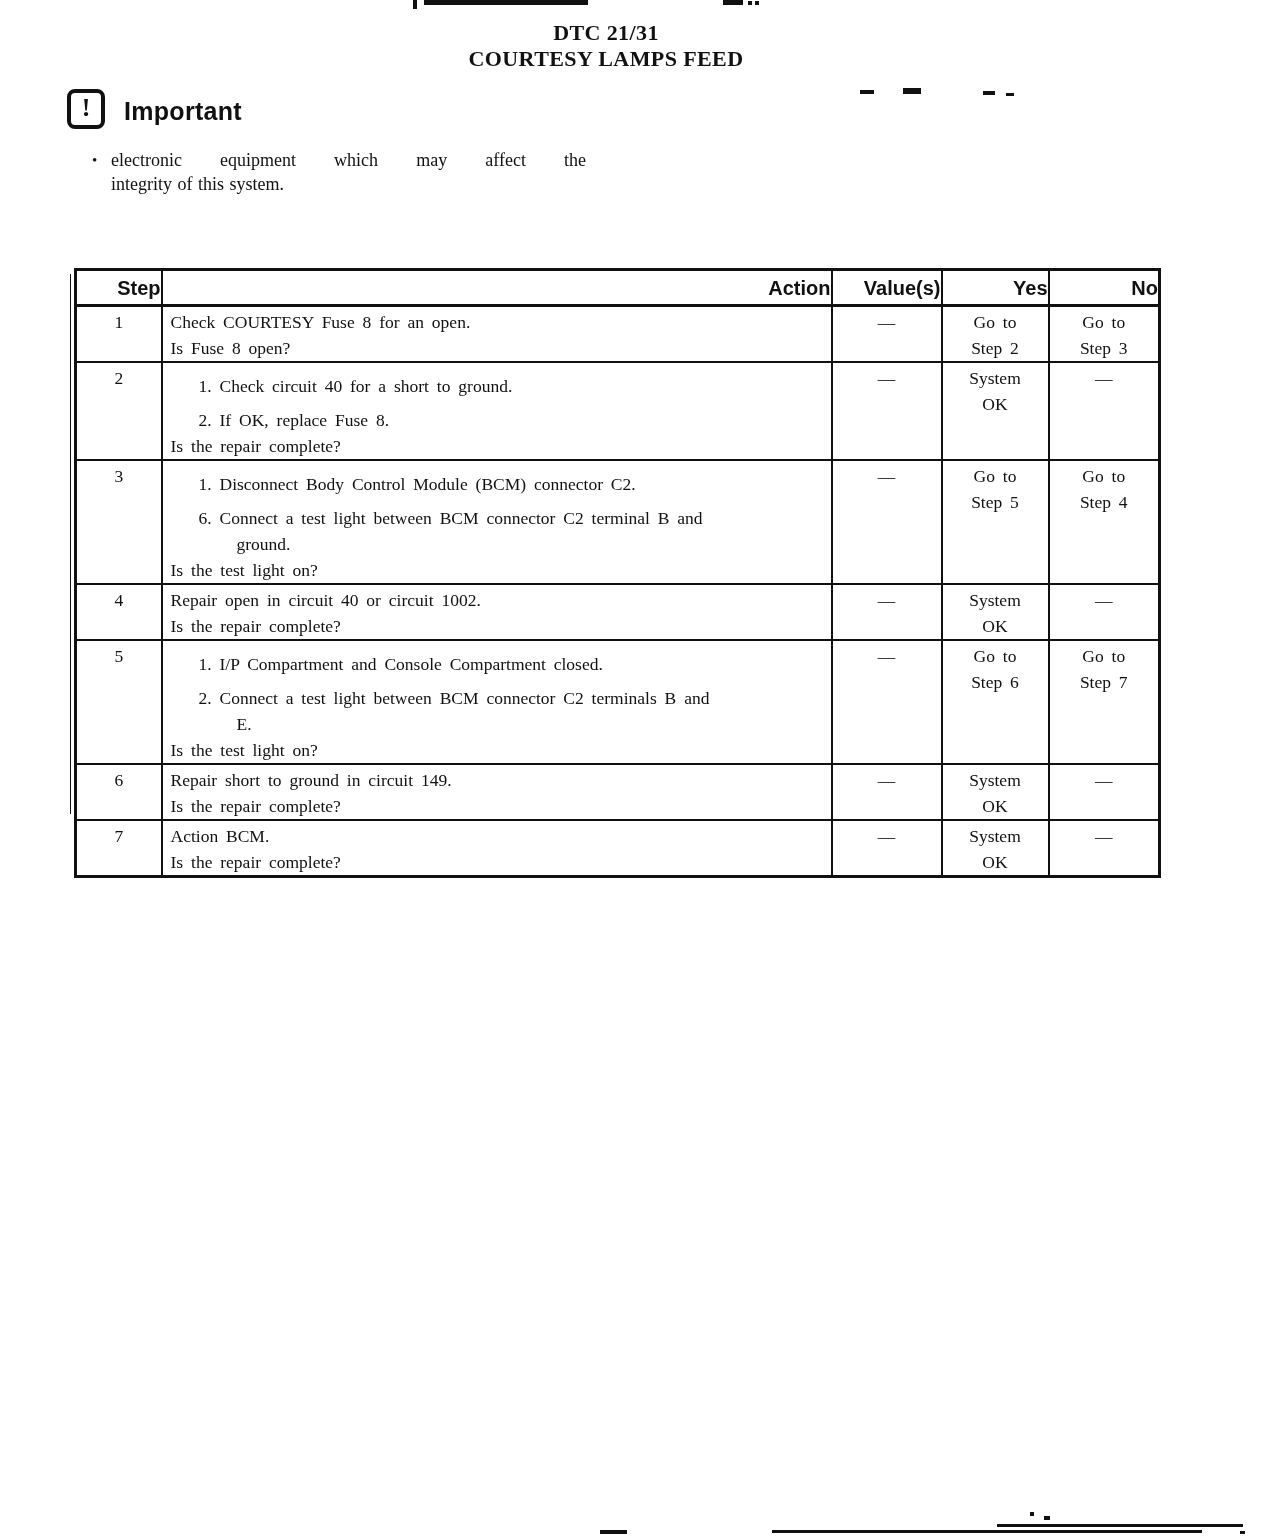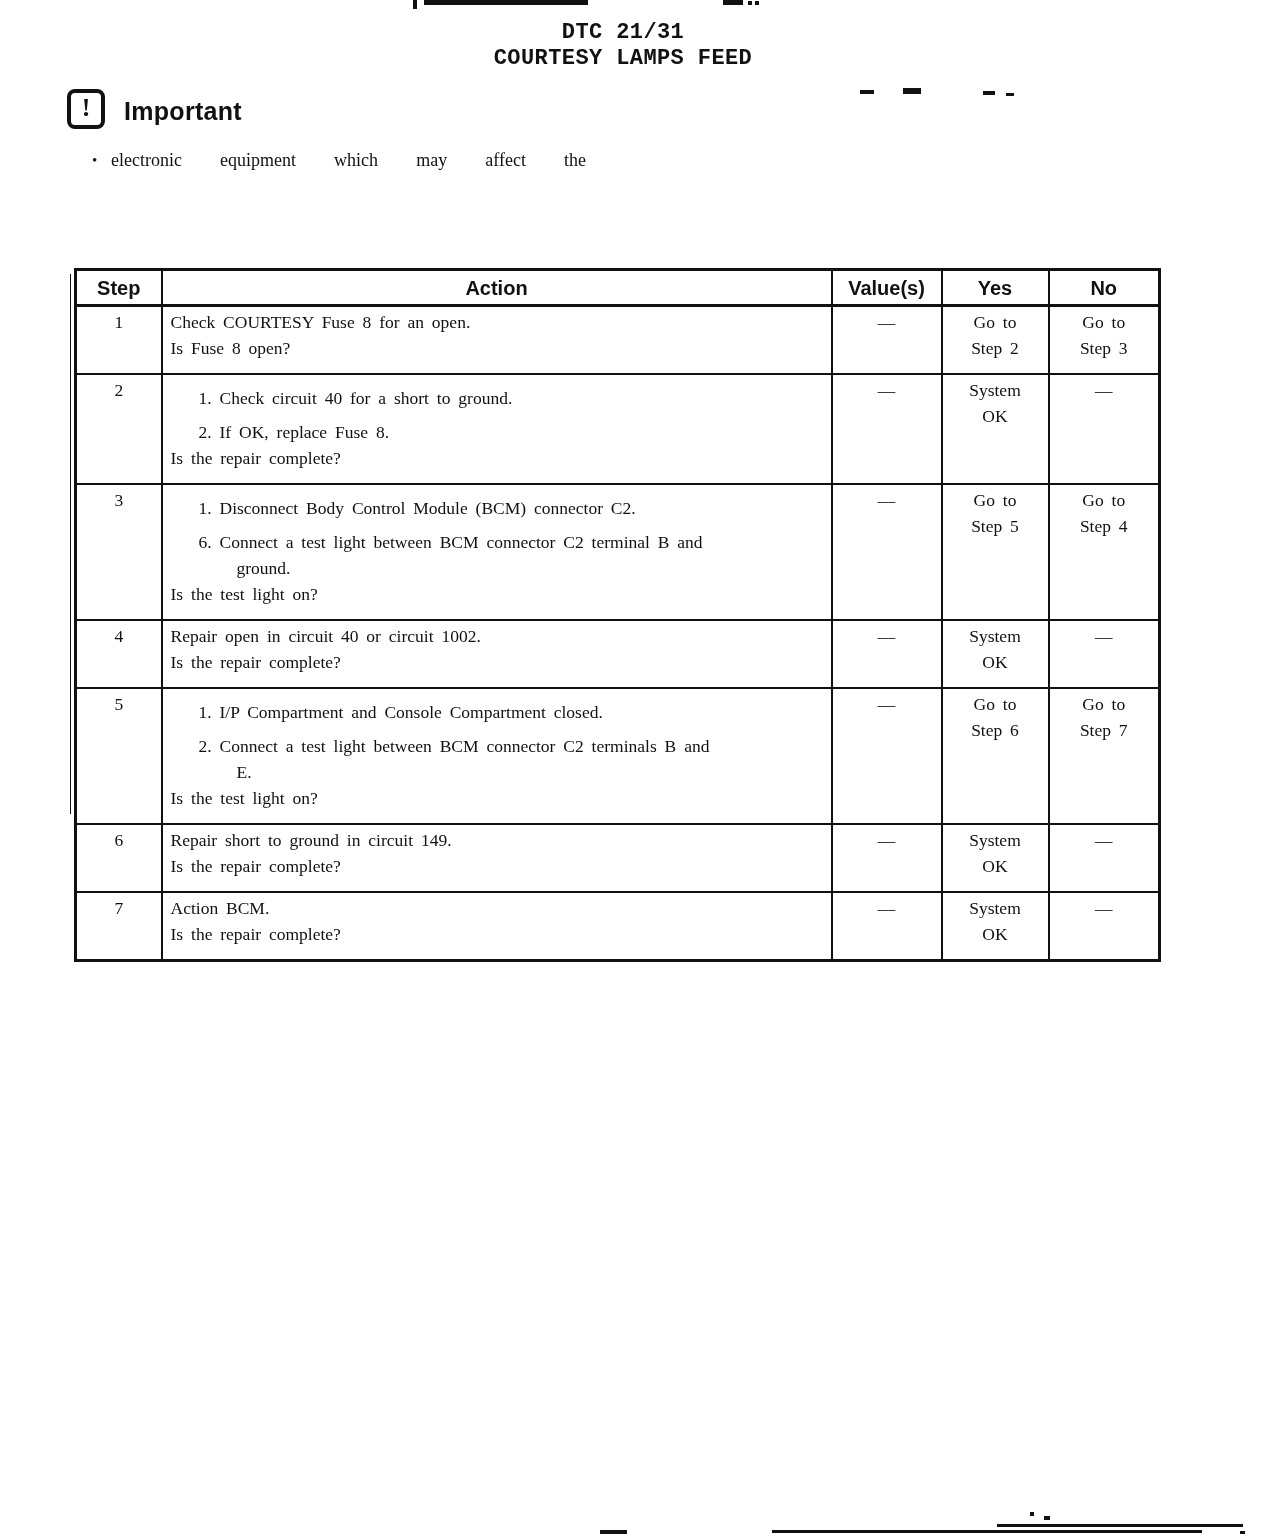--- a/index.html
+++ b/index.html
@@ -8,24 +8,23 @@
     background:#ffffff; color:#111111;
     font-family:"Liberation Serif", serif;
     overflow:hidden;
   }
   .artifact { position:absolute; background:#111111; }
 
   
   .title-block {
     position:absolute; top:20px; left:0; width:1212px;
     text-align:center;
-    font-family:Liberation Mono, monospace;
+    font-family:Liberation Serif, serif;
     font-weight:bold; font-size:22px; line-height:26px;
     letter-spacing:0.4px;
-    margin-left:17px;
   }
 
   
   .imp-box {
     position:absolute; left:67px; top:89px;
     width:30px; height:30px;
     border:4px solid #111111; border-radius:8px;
     display:flex; align-items:center; justify-content:center;
     font-family:"Liberation Serif", serif;
     font-weight:bold; font-size:26px; line-height:1;
@@ -50,25 +49,25 @@
   table.diag {
     position:absolute; left:74px; top:268px; width:1084px;
     border-collapse:collapse; table-layout:fixed;
     border:3px solid #111111;
     font-size:17.5px; line-height:26px; word-spacing:3.5px;
   }
   .diag th {
     font-family:"Liberation Sans", sans-serif;
     font-size:20px; font-weight:bold; word-spacing:0;
     border:2px solid #111111; border-bottom:3px solid #111111;
-    height:33px; padding:0; text-align:center; vertical-align:middle;
+    height:33px; padding:0; text-align:right; vertical-align:middle;
   }
   .diag td {
     border:2px solid #111111; vertical-align:top;
-    padding:2px 4px 12px 8px; overflow:hidden;
+    padding:2px 4px 0 8px; overflow:hidden;
   }
   .diag td.step-cell { text-align:center; padding:2px 0 0 0; }
   .diag td.val-cell, .diag td.yn-cell {
     text-align:center; white-space:pre-line; padding:2px 2px 0;
   }
   .action .item { padding-left:66px; text-indent:-38px; white-space:pre-line;margin-top:8px; }
   tr.r1 td { height:47px; }
   tr.r2 td { height:79px; }
   tr.r3 td { height:102px; }
   tr.r4 td { height:49px; }
@@ -97,20 +96,21 @@
 
 <div class="imp-box">
   <span>!</span>
 </div>
 <div class="imp-label">Important</div>
 
 <div class="note">
   <span class="marker">•</span>
   <div class="text">
     <div class="just">electronic equipment which may affect the</div>
+    <div>integrity of this system.</div>
   </div>
 </div>
 
 <table class="diag">
   <colgroup>
     <col style="width:86px">
       <col style="width:670px">
       <col style="width:110px">
       <col style="width:107px">
       <col style="width:111px">

